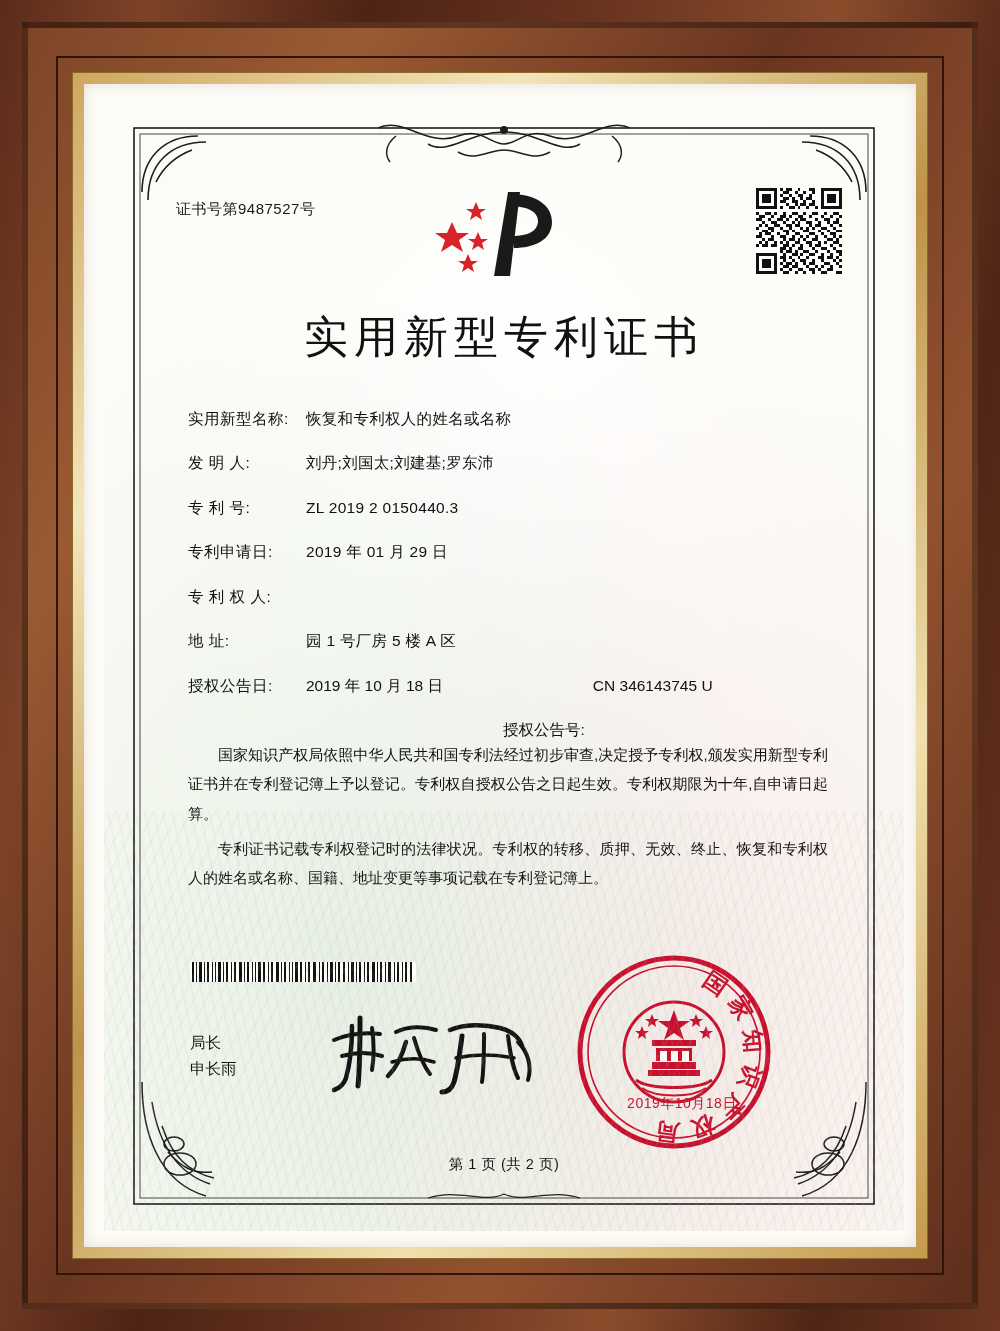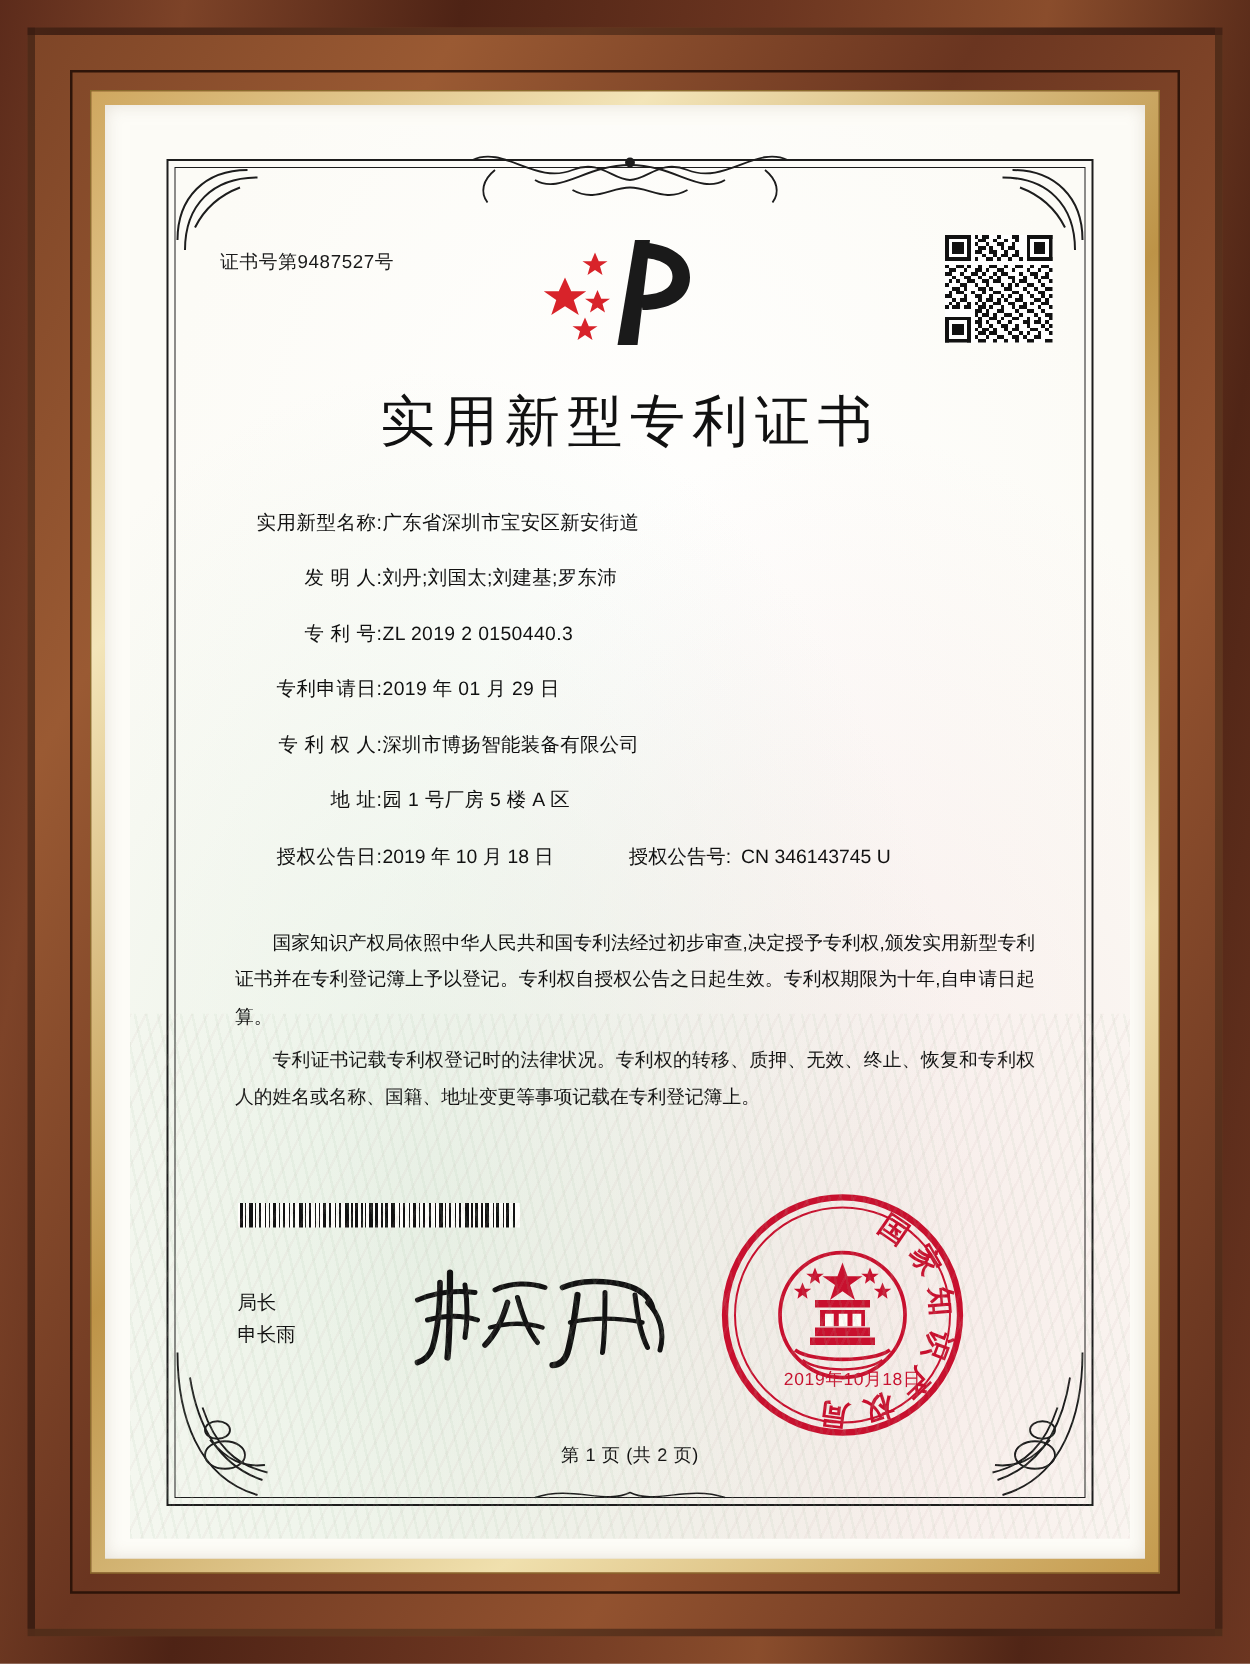--- a/index.html
+++ b/index.html
@@ -139,39 +139,39 @@
     display: flex;
     align-items: flex-start;
     margin-bottom: 22px;
     line-height: 1.45;
   }
   .row .lbl {
     width: 118px;
     flex: 0 0 118px;
     letter-spacing: 0.5px;
     white-space: nowrap;
-    text-align: right;
   }
   .row .val {
     flex: 1;
     letter-spacing: 0.3px;
   }
   .row .val .l2 {
     display: block;
   }
   .row.dual {
     margin-bottom: 20px;
   }
   .row.dual .grp2 {
     display: flex;
     margin-left: 60px;
   }
   .row.dual .grp2 .lbl2 {
     white-space: nowrap;
     margin-right: 8px;
+    margin-top: 44px;
   }
 
   
   .paras {
     position: absolute;
     left: 84px; top: 640px;
     width: 640px;
     font-size: 15px;
     line-height: 1.95;
     color: #111;
@@ -523,41 +523,40 @@
           <rect x="27" y="28" width="2" height="1"></rect>
       </g>
     </svg>
 
     <div class="main-title">实用新型专利证书</div>
 
     <div class="fields">
 
       <div class="row">
         <div class="lbl">实用新型名称:</div>
-        <div class="val">广东省深圳市宝安区新安街道</div>
+        <div class="val">恢复和专利权人的姓名或名称</div>
       </div>
 
       <div class="row">
         <div class="lbl">发 明 人:</div>
         <div class="val">刘丹;刘国太;刘建基;罗东沛</div>
       </div>
 
       <div class="row">
         <div class="lbl">专 利 号:</div>
         <div class="val">ZL 2019 2 0150440.3</div>
       </div>
 
       <div class="row">
         <div class="lbl">专利申请日:</div>
         <div class="val">2019 年 01 月 29 日</div>
       </div>
 
       <div class="row">
         <div class="lbl">专 利 权 人:</div>
-        <div class="val">深圳市博扬智能装备有限公司</div>
       </div>
 
       <div class="row">
         <div class="lbl">地        址:</div>
         <div class="val">
           <span class="l2">园 1 号厂房 5 楼 A 区</span>
         </div>
       </div>
 
       <div class="row dual">

